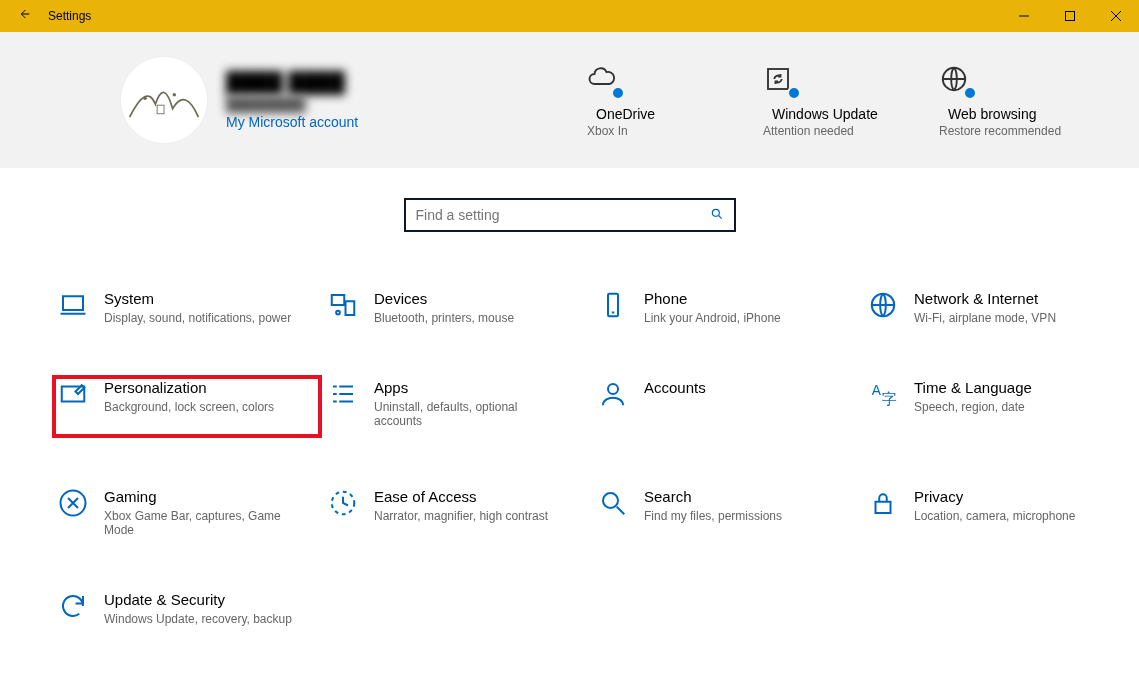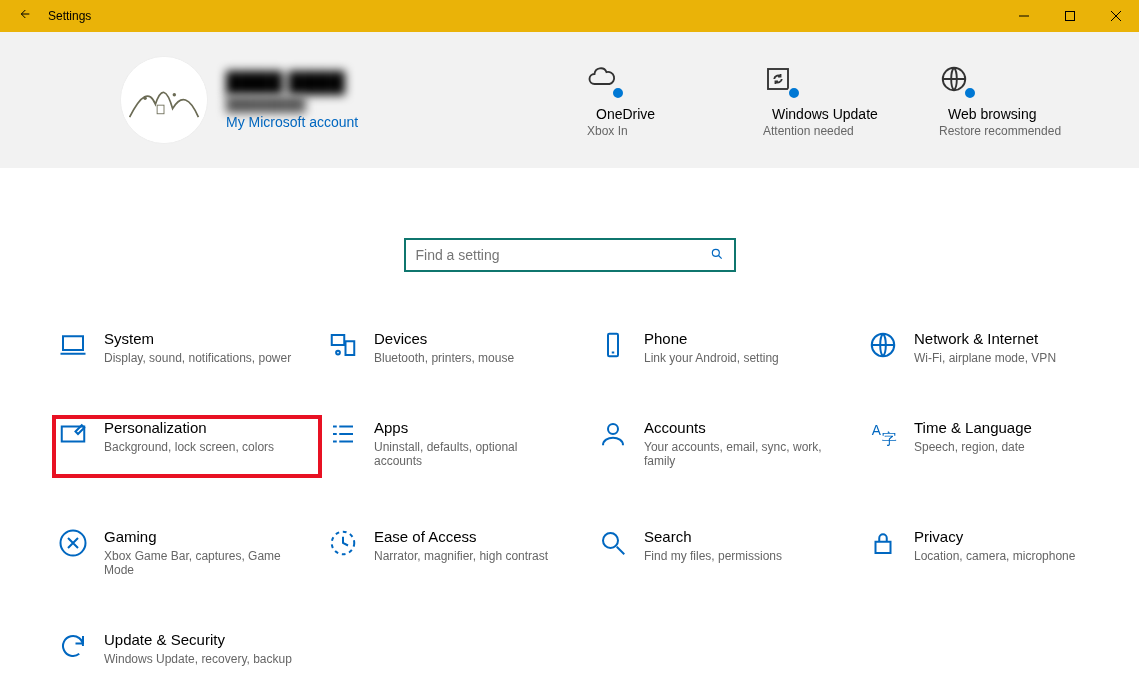--- a/index.html
+++ b/index.html
@@ -16,21 +16,21 @@
   .profile-text .name { font-size: 20px; font-weight: 600; filter: blur(5px); }
   .profile-text .email { font-size: 14px; color: #555; filter: blur(5px); margin-top:2px;}
   .profile-text .link { font-size: 14px; color: #0067c0; margin-top: 2px; }
   .status-tiles { display: flex; gap: 36px; margin-left: auto; margin-right: 60px; }
   .tile { width: 140px; }
   .tile .ico { height: 36px; display:flex; align-items:flex-end; }
   .tile .ico .dot { width:14px; height:14px; border-radius:50%; background:#0078d4; margin-left:-6px; margin-bottom:-2px; border:2px solid #f2f2f2;}
   .tile .t1 { font-size: 14px; margin-top: 8px; margin-left: 9px; }
   .tile .t2 { font-size: 12px; color: #666; margin-top: 2px; }
   .search-wrap { display: flex; justify-content: center; margin-top: 30px; }
-  .search { width: 332px; height: 34px; border: 2px solid #0f766e; display: flex; align-items: center; padding: 0 10px; margin-top: 40px; }
+  .search { width: 332px; height: 34px; border: 2px solid #0f172a; display: flex; align-items: center; padding: 0 10px; }
   .search input { border: none; outline: none; flex: 1; font-size: 14px; color: #666; background: transparent; }
   .search .sicon { color: #0067c0; font-size: 14px; }
   .grid { display: grid; grid-template-columns: repeat(4, 270px); column-gap: 0px; row-gap: 46px; padding: 54px 0 0 52px; }
   .cat { display: flex; gap: 14px; padding: 4px; }
   .cat.highlight { outline: 4px solid #e81123; outline-offset: -4px; padding-right:10px; padding-bottom:24px;}
   .caticon { width: 34px; height: 34px; color: #0067c0; flex-shrink: 0; display:flex; align-items:flex-start; justify-content:center; }
   .caticon svg { width: 30px; height: 30px; stroke: #0067c0; fill: none; stroke-width: 1.6; }
   .cattxt .ct1 { font-size: 15px; }
   .cattxt .ct2 { font-size: 12px; color: #666; margin-top: 4px; max-width: 190px; }
 </style>
@@ -158,21 +158,21 @@
 
   <div class="cat">
     <div class="caticon">
         <svg viewBox="0 0 24 24">
           <rect x="8" y="3" width="8" height="18" rx="1"></rect>
           <line x1="11" y1="18" x2="13" y2="18"></line>
         </svg>
       </div>
     <div class="cattxt">
         <div class="ct1">Phone</div>
-        <div class="ct2">Link your Android, setting</div>
+        <div class="ct2">Link your Android, iPhone</div>
       </div>
   </div>
 
   <div class="cat">
     <div class="caticon">
         <svg viewBox="0 0 24 24">
           <circle cx="12" cy="12" r="9"></circle>
           <path d="M3 12h18M12 3c3 3 3 15 0 18M12 3c-3 3-3 15 0 18"></path>
         </svg>
       </div>
@@ -214,21 +214,20 @@
 
   <div class="cat">
     <div class="caticon">
         <svg viewBox="0 0 24 24">
           <circle cx="12" cy="8" r="4"></circle>
           <path d="M4 21c0-4 4-6 8-6s8 2 8 6"></path>
         </svg>
       </div>
     <div class="cattxt">
         <div class="ct1">Accounts</div>
-        <div class="ct2">Your accounts, email, sync, work, family</div>
       </div>
   </div>
 
   <div class="cat">
     <div class="caticon">
         <svg viewBox="0 0 24 24">
           <text x="3" y="13" font-size="11" fill="#0067c0" stroke="none">A</text>
           <text x="11" y="20" font-size="12" fill="#0067c0" stroke="none">字</text>
         </svg>
       </div>

